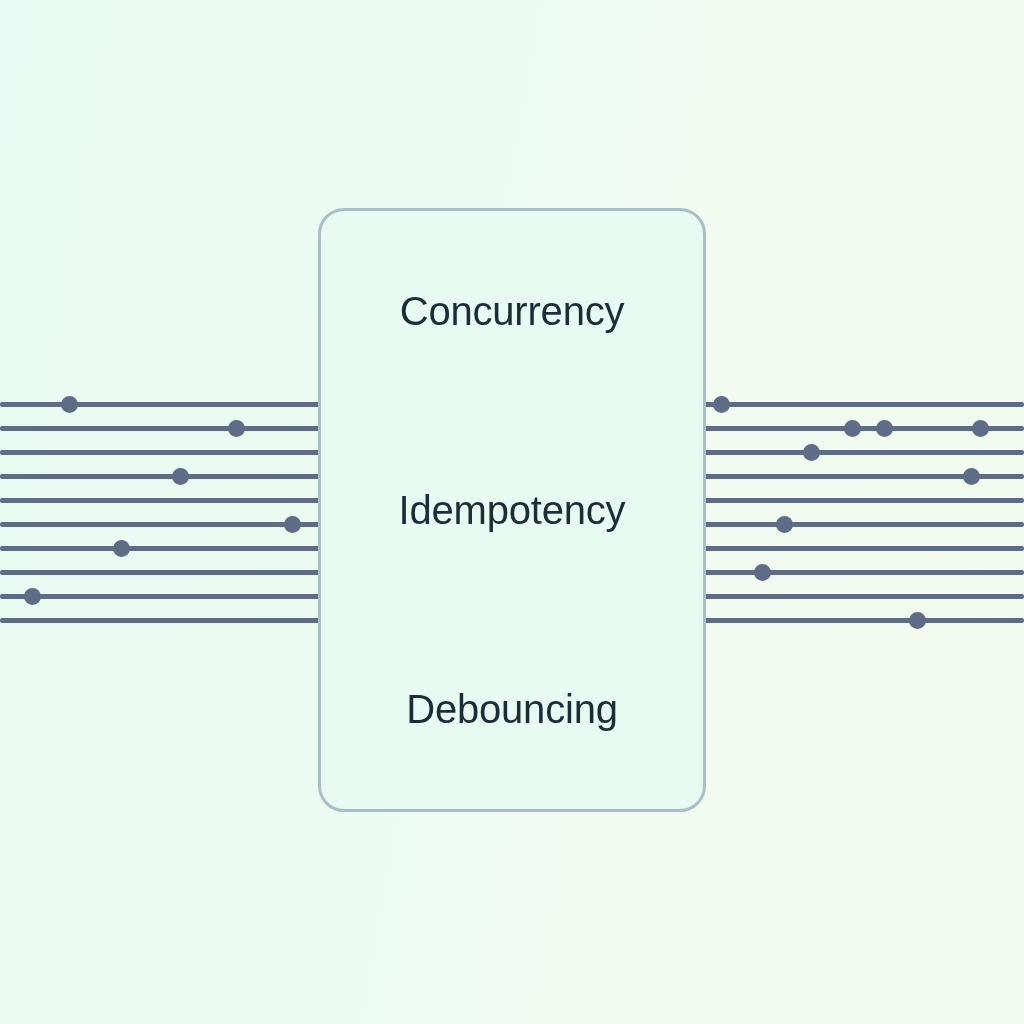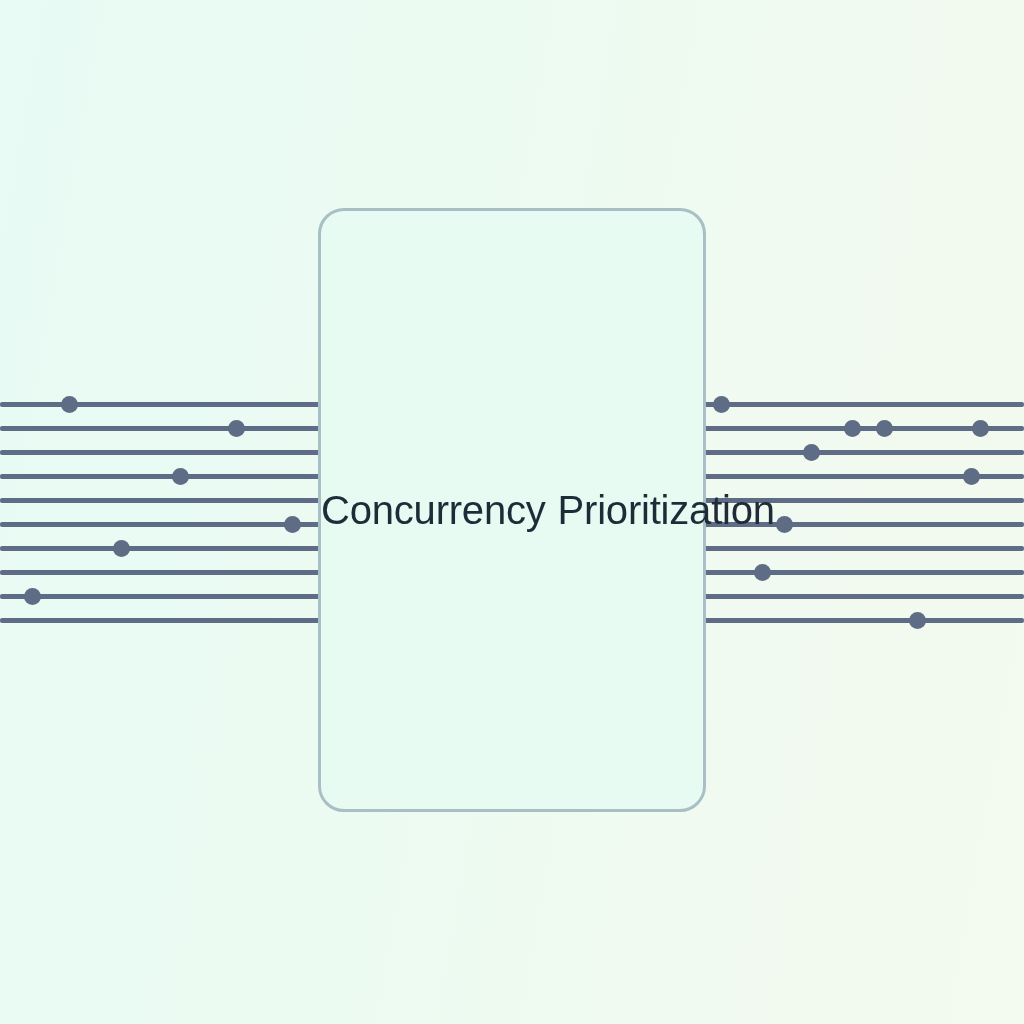--- a/index.html
+++ b/index.html
@@ -64,26 +64,26 @@
     border-radius: 26px;
     background: #e7fbf3;
     z-index: 4;
     display: flex;
     flex-direction: column;
     justify-content: center;
     align-items: center;
   }
   .card-list {
     display: flex;
-    flex-direction: row;
+    flex-direction: column;
     align-items: center;
     justify-content: flex-start;
     width: 100%;
     height: 100%;
-    gap: 12px;
+    gap: 0;
   }
   .card-item {
     flex: 1 1 0;
     display: flex;
     align-items: center;
     justify-content: center;
     width: 100%;
     color: #1e2c37;
     font-size: 40px;
     font-weight: 400;
@@ -137,17 +137,18 @@
       <div class="rail-ghost" style="top: 521.5px; left: 321px; width: 382px; height: 5px; background: rgb(214, 238, 230);"></div>
       <div class="rail-ghost" style="top: 545.5px; left: 321px; width: 382px; height: 5px; background: rgb(214, 238, 230);"></div>
       <div class="rail-ghost" style="top: 569.5px; left: 321px; width: 382px; height: 5px; background: rgb(214, 238, 230);"></div>
       <div class="rail-ghost" style="top: 593.5px; left: 321px; width: 382px; height: 5px; background: rgb(214, 238, 230);"></div>
       <div class="rail-ghost" style="top: 617.5px; left: 321px; width: 382px; height: 5px; background: rgb(214, 238, 230);"></div>
     </div>
 
   <div class="card">
     <div class="card-list" id="card-list">
       <div class="card-item">Concurrency</div>
-      <div class="card-item">Prioritization</div>
+      <div class="card-item">Idempotency</div>
+      <div class="card-item">Debouncing</div>
     </div>
   </div>
 
 </div>
 
 </body></html>

